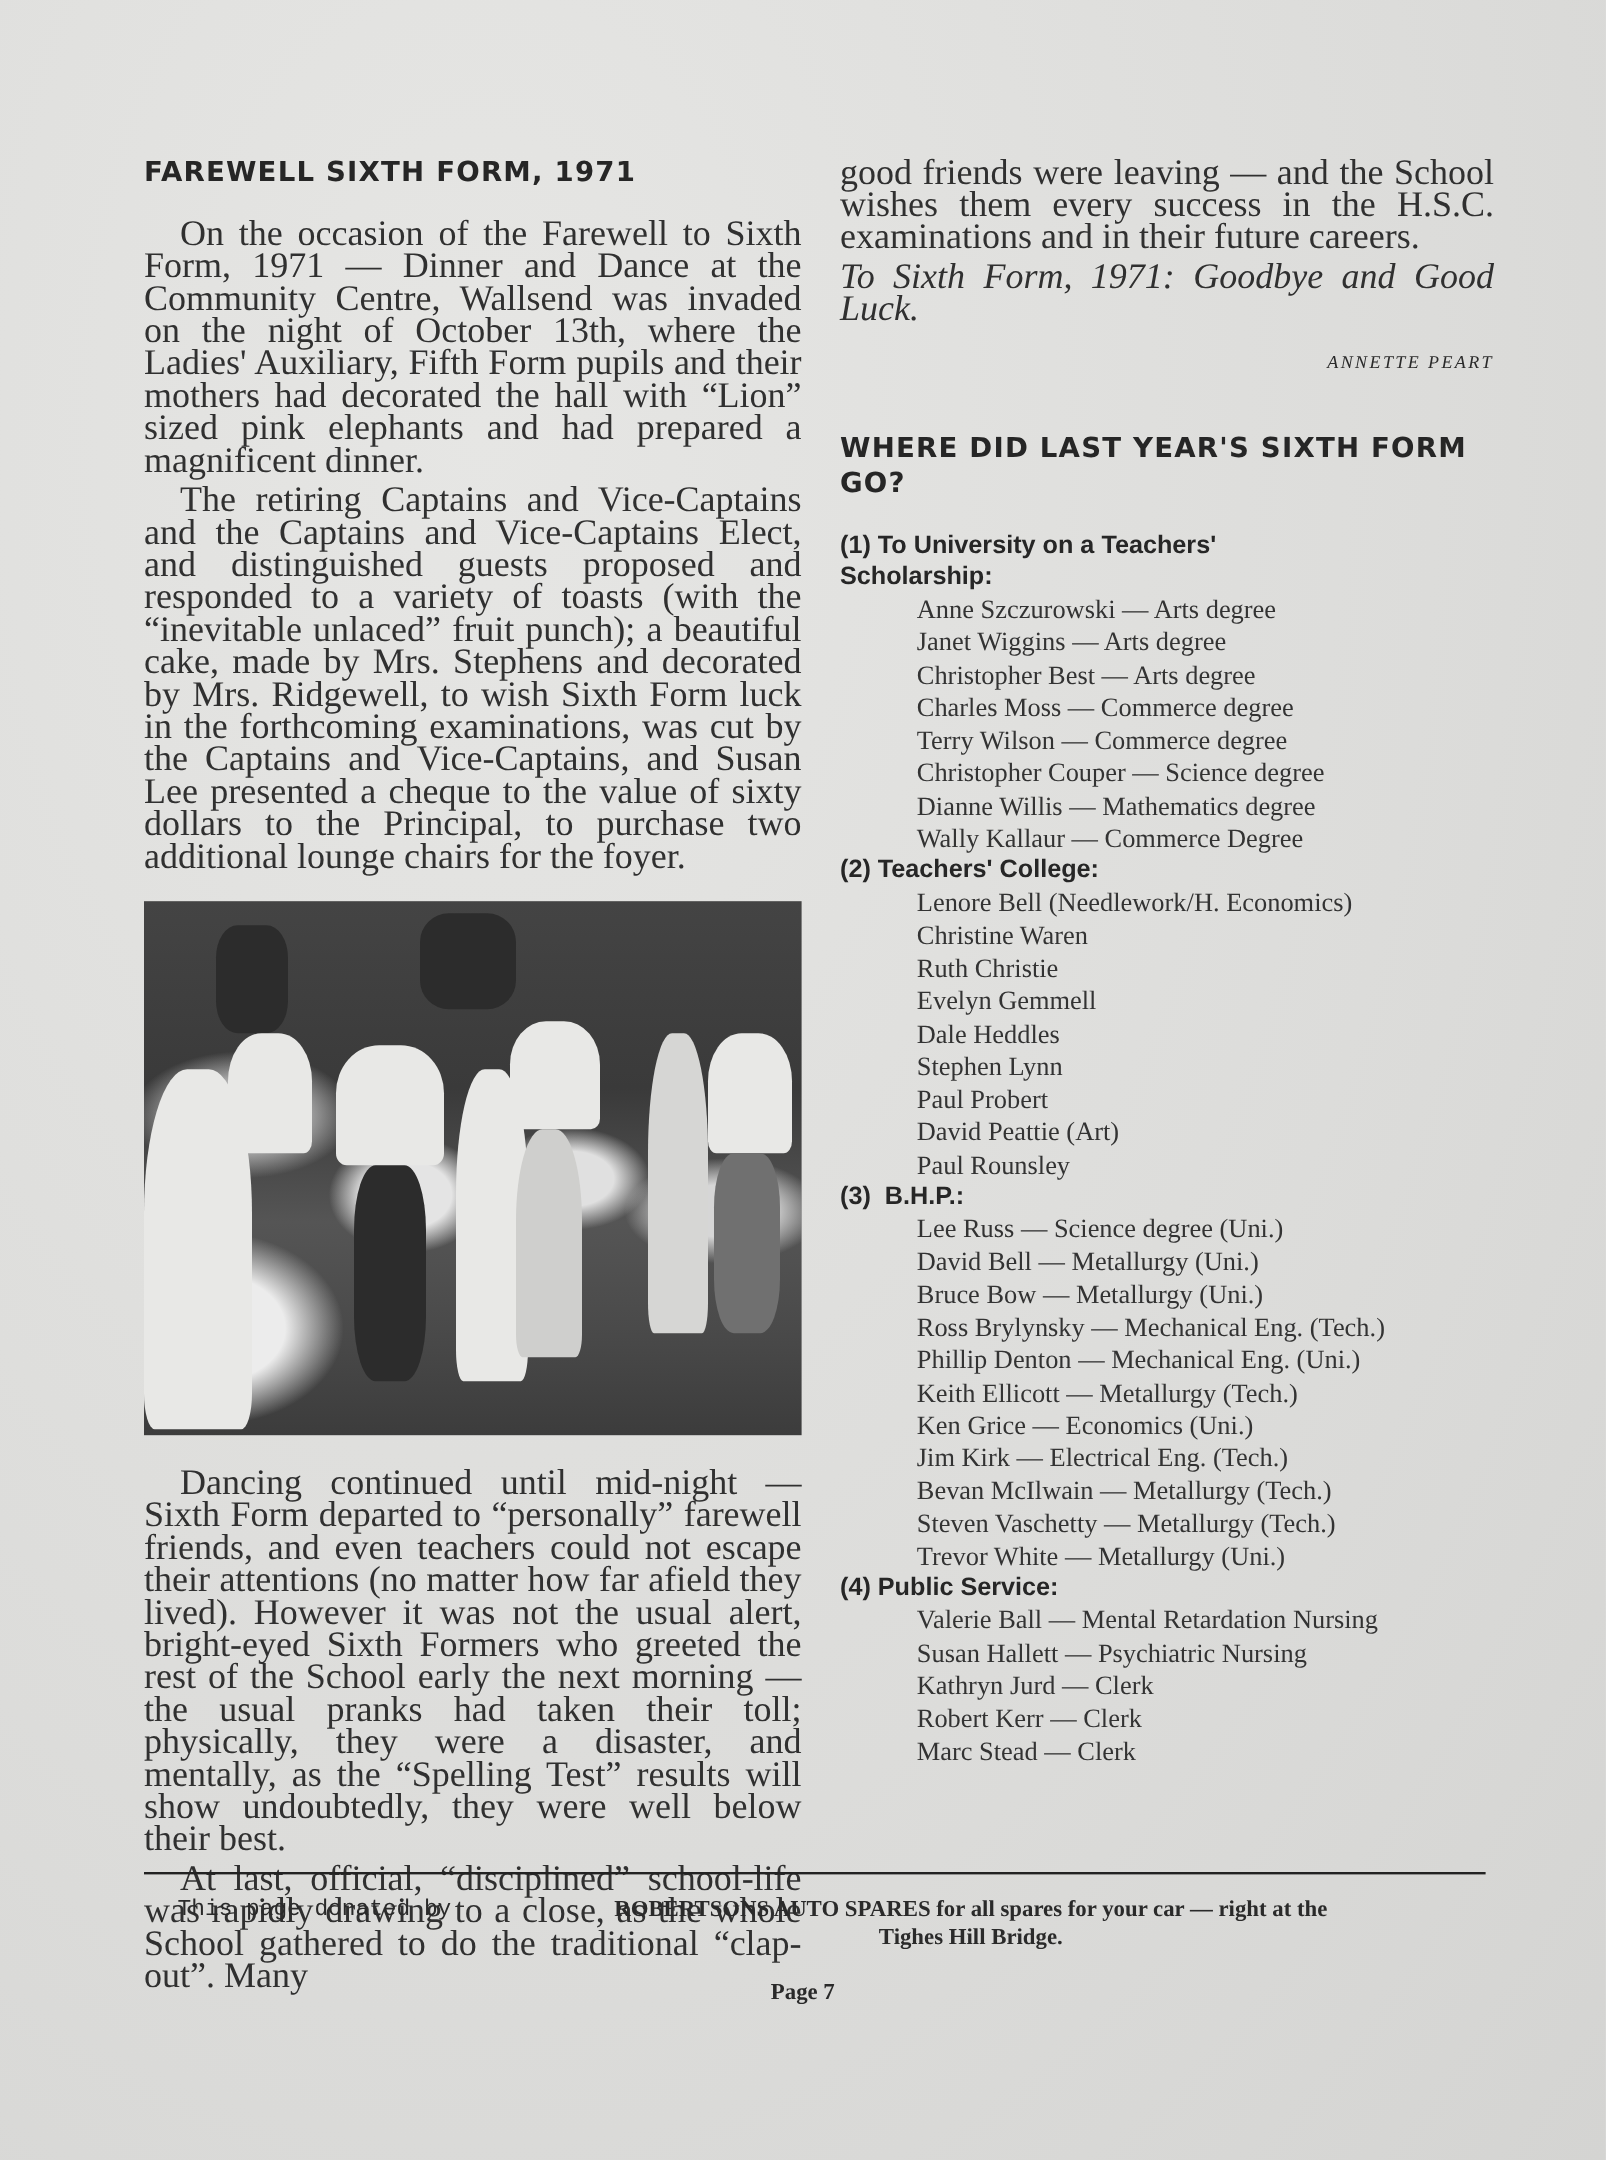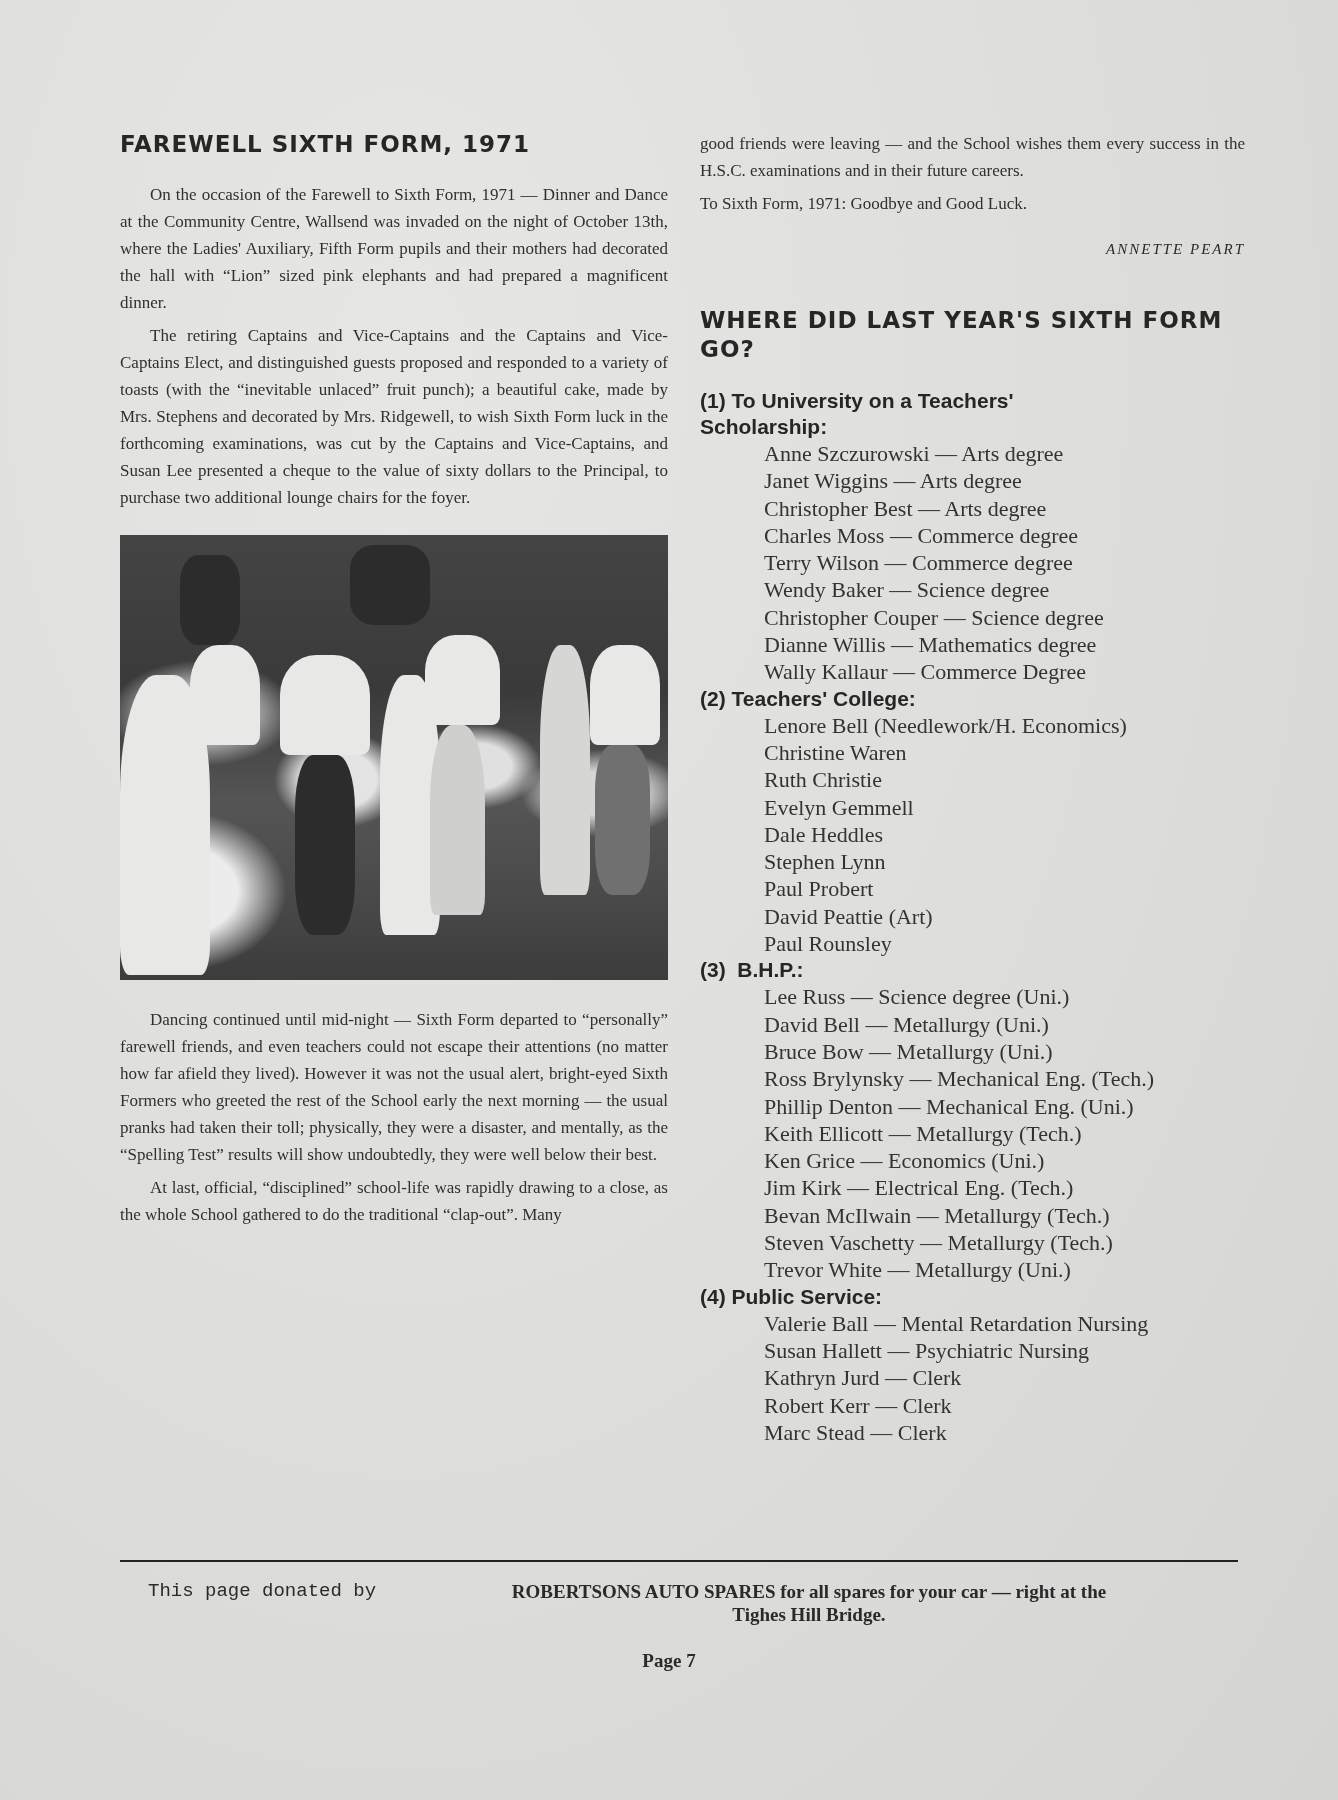--- a/index.html
+++ b/index.html
@@ -15,26 +15,26 @@
   .page { position: absolute; left: 0; top: 0; width: 1338px; height: 1800px; }
   .col-left { position: absolute; left: 120px; top: 130px; width: 548px; }
   .col-right { position: absolute; left: 700px; top: 130px; width: 545px; }
 
   .heading {
     font-family: "DejaVu Sans", "Liberation Sans", sans-serif;
     font-weight: bold; font-size: 23px; letter-spacing: 1px;
     color: #262626; margin: 0; line-height: 29px;
   }
   .para {
-    font-size: 17px; line-height: 27px; text-align: justify;
+    font-size: 30px; line-height: 27px; text-align: justify;
     margin: 0; text-indent: 30px; color: #303030;
   }
   .para + .para { margin-top: 6px; }
   .p1 { margin-top: 22px; }
-  .italic { }
+  .italic { font-style: italic; }
   .noindent { text-indent: 0; }
   .signature { text-align: right; font-style: italic; letter-spacing: 2px; font-size: 15px; margin-top: 24px; }
 
   .photo {
     margin-top: 24px; width: 548px; height: 445px;
     background:
       radial-gradient(ellipse at 15% 40%, #ccc 0 6%, transparent 14%),
       radial-gradient(ellipse at 40% 55%, #e4e4e4 0 8%, transparent 14%),
       radial-gradient(ellipse at 65% 52%, #e0e0e0 0 7%, transparent 13%),
       radial-gradient(ellipse at 88% 58%, #d6d6d6 0 6%, transparent 12%),
@@ -96,21 +96,20 @@
     <h2 class="heading" style="margin-top:48px;">WHERE DID LAST YEAR'S SIXTH FORM GO?</h2>
 
     <div style="margin-top:24px;">
       <h3 class="sec-heading" style="width:400px;">(1) To University on a Teachers' Scholarship:</h3>
       <ul class="list">
         <li>Anne Szczurowski — Arts degree</li>
         <li>Janet Wiggins — Arts degree</li>
         <li>Christopher Best — Arts degree</li>
         <li>Charles Moss — Commerce degree</li>
         <li>Terry Wilson — Commerce degree</li>
-        <li>Wendy Baker — Science degree</li>
         <li>Christopher Couper — Science degree</li>
         <li>Dianne Willis — Mathematics degree</li>
         <li>Wally Kallaur — Commerce Degree</li>
       </ul>
     </div>
 
     <div>
       <h3 class="sec-heading">(2) Teachers' College:</h3>
       <ul class="list">
         <li>Lenore Bell (Needlework/H. Economics)</li>

